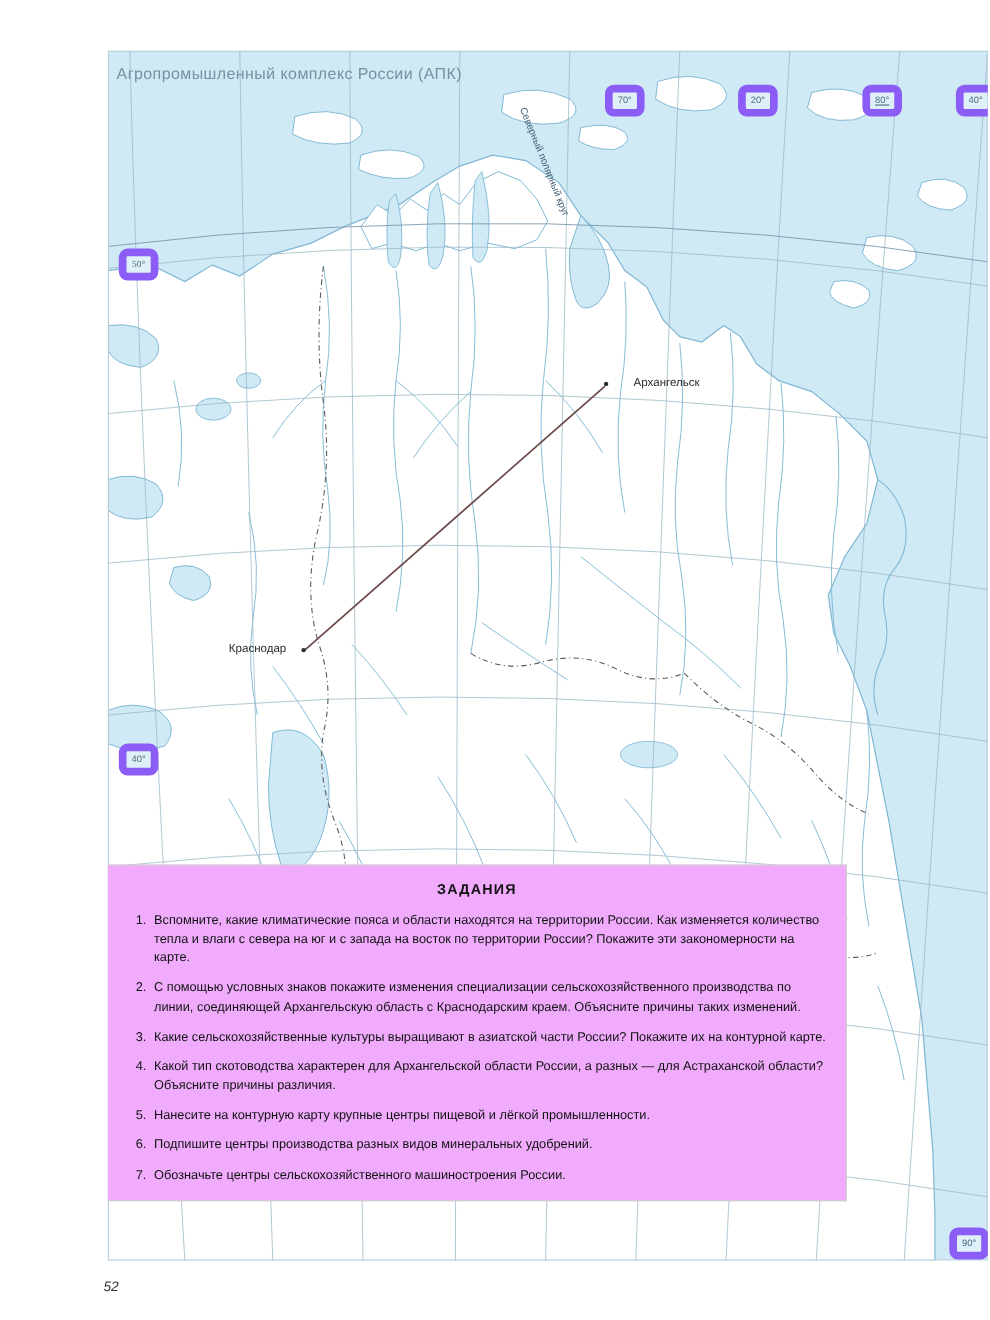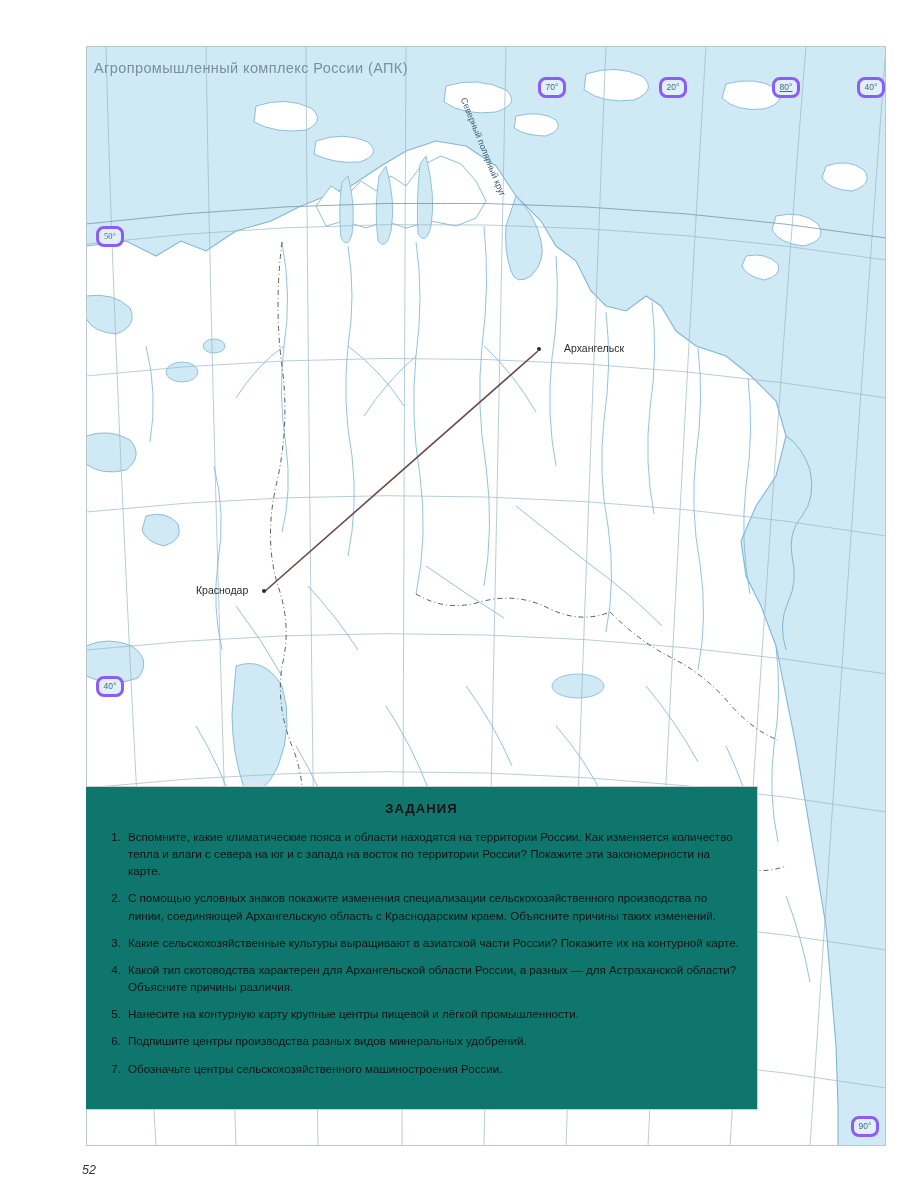--- a/index.html
+++ b/index.html
@@ -11,21 +11,21 @@
     width: 900px;
     height: 1200px;
     position: relative;
     font-family: "Liberation Sans", sans-serif;
     overflow: hidden;
   }
 
   
   #page {
     position: absolute;
-    left: 0; top: 0;
+    left: 12px; top: 0;
     width: 728px; height: 1200px;
     background: #ffffff;
   }
 
   #map-area {
     position: absolute;
     left: 86px;
     top: 46px;
     width: 800px;
     height: 1100px;
@@ -50,21 +50,21 @@
     color: #7a8fa0;
     white-space: nowrap;
     font-family: "Liberation Sans", sans-serif;
   }
 
   
   .grat-label {
     position: absolute;
     width: 22px;
     height: 15px;
-    border: 3px solid #8b5cf6;
+    border: 7px solid #8b5cf6;
     border-radius: 8px;
     background: #dff0f8;
     color: #4a6b7d;
     font-size: 8.5px;
     line-height: 15px;
     text-align: center;
   }
 
   
   .city {
@@ -87,24 +87,24 @@
     white-space: nowrap;
     transform-origin: left top;
   }
 
   
   #tasks {
     position: absolute;
     left: 86px;
     top: 786px;
     width: 672px;
-    background: #0f766e;
+    background: #f0abfc;
     border: 1px solid #cfcfcf;
     border-left: none;
-    padding: 12px 16px 22px 16px;
+    padding: 12px 16px 4px 16px;
     box-sizing: border-box;
   }
   #tasks-title {
     text-align: center;
     font-size: 13px;
     font-weight: bold;
     letter-spacing: 1.1px;
     color: #111;
     margin: 2px 0 12px 0;
   }

